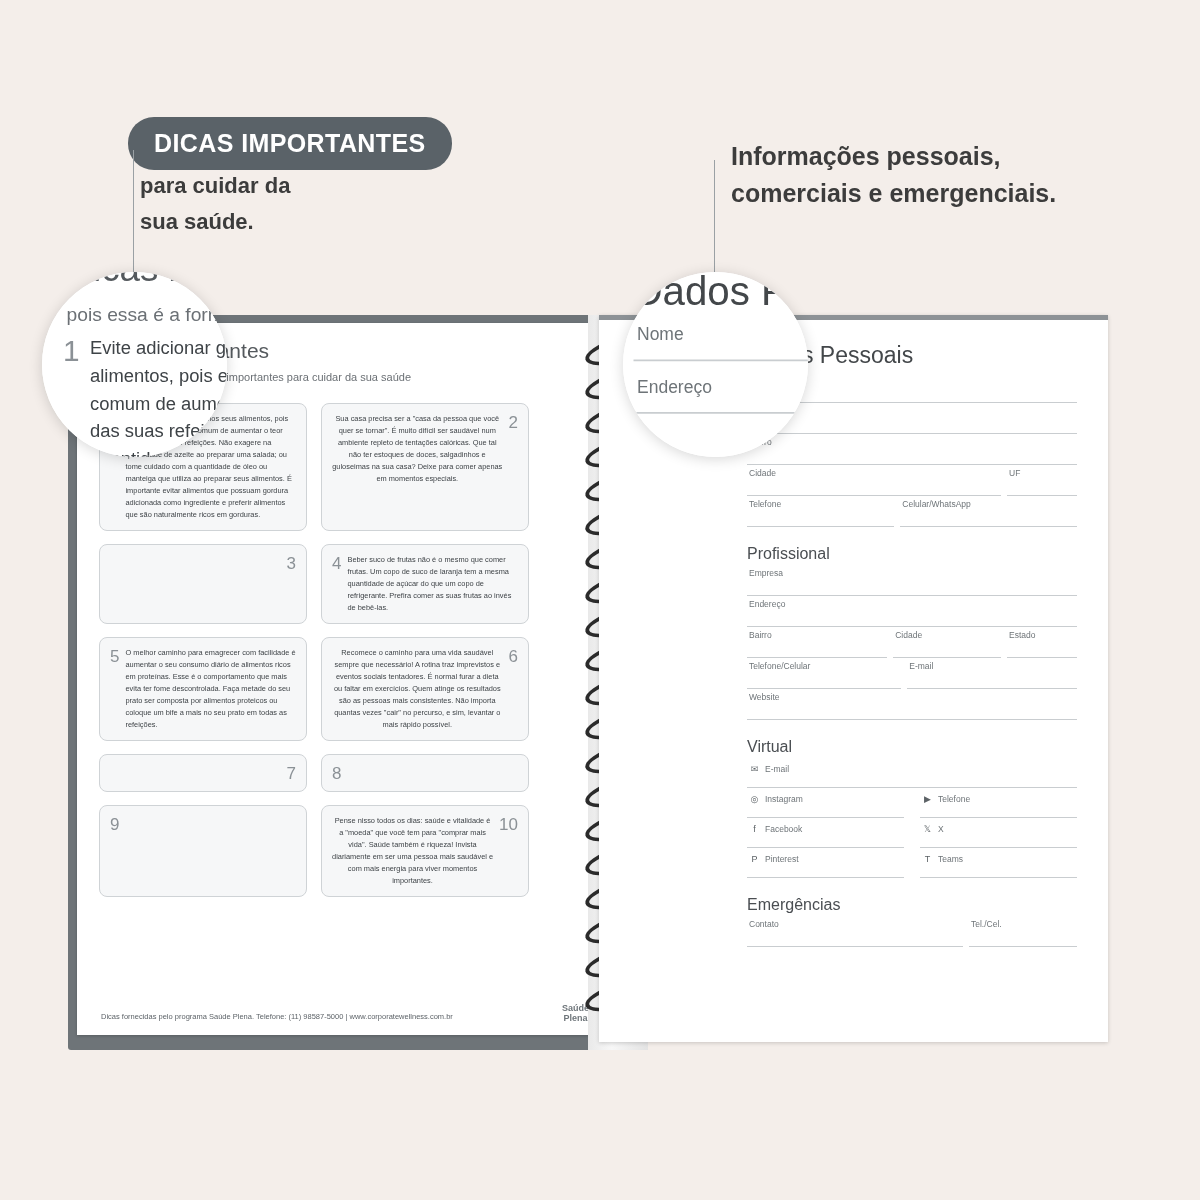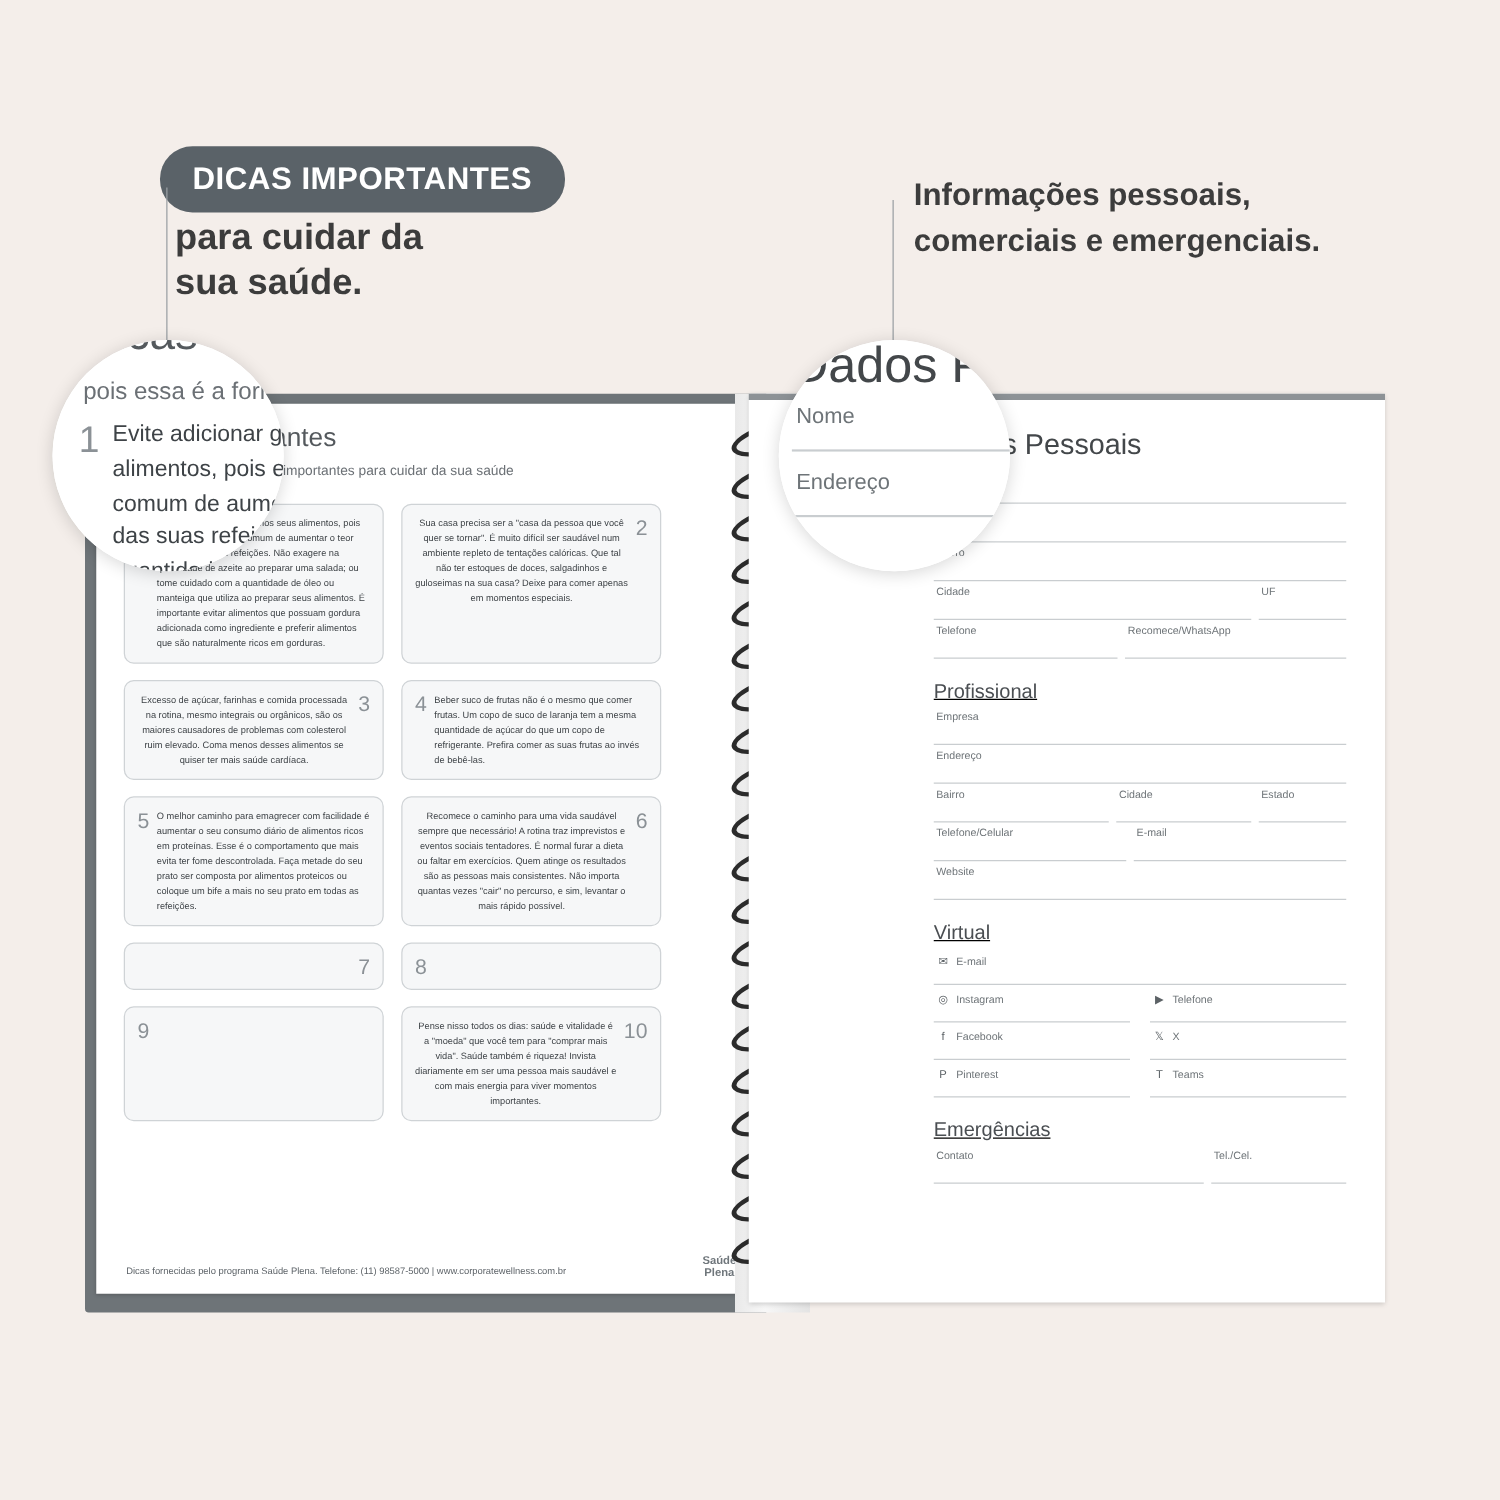--- a/index.html
+++ b/index.html
@@ -16,21 +16,21 @@
     background:#5a6268;
     color:#fff;
     border-radius:26px;
     padding:12px 26px;
     font-size:25px;
     font-weight:bold;
     letter-spacing:.4px;
   }
   .callout-sub{
     position:absolute;
-    font-size:29px;
+    font-size:22px;
     font-weight:bold;
     color:#3c3c3c;
     line-height:1.28;
   }
   .callout-right{
     position:absolute;
     font-size:25px;
     font-weight:bold;
     color:#3c3c3c;
     line-height:1.35;
@@ -157,21 +157,21 @@
     border-bottom:1px solid #c9cdd0;
     height:30px;
     margin-bottom:0;
   }
   .flabel{
     position:absolute;left:2px;top:3px;
     font-size:8.5px;color:#6e7478;
   }
   .split{display:flex;}
   .split .fline{border-bottom:1px solid #c9cdd0;}
-  .sec-head{margin-top:18px;text-decoration:underline;}
+  .sec-head{margin-top:18px;}
   .social-row{display:flex;}
   .social{
     flex:1;border-bottom:1px solid #c9cdd0;height:29px;position:relative;
   }
   .social .sicon{
     position:absolute;left:2px;top:6px;width:11px;height:11px;
     font-size:9px;line-height:11px;text-align:center;color:#5c6266;
   }
   .social .slabel{
     position:absolute;left:18px;top:6px;font-size:8.5px;color:#6e7478;
@@ -197,21 +197,20 @@
             <div class="tiptext">Evite adicionar gorduras nos seus alimentos, pois essa é a forma mais comum de aumentar o teor calórico das suas refeições. Não exagere na quantidade de azeite ao preparar uma salada; ou tome cuidado com a quantidade de óleo ou manteiga que utiliza ao preparar seus alimentos. É importante evitar alimentos que possuam gordura adicionada como ingrediente e preferir alimentos que são naturalmente ricos em gorduras.</div>
           </div>
           <div class="tip align-right">
             <div class="tipnum">2</div>
             <div class="tiptext">Sua casa precisa ser a "casa da pessoa que você quer se tornar". É muito difícil ser saudável num ambiente repleto de tentações calóricas. Que tal não ter estoques de doces, salgadinhos e guloseimas na sua casa? Deixe para comer apenas em momentos especiais.</div>
           </div>
         </div>
         <div class="tiprow">
           <div class="tip align-right">
             <div class="tipnum">3</div>
-            <div class="tiptext">Excesso de açúcar, farinhas e comida processada na rotina, mesmo integrais ou orgânicos, são os maiores causadores de problemas com colesterol ruim elevado. Coma menos desses alimentos se quiser ter mais saúde cardíaca.</div>
           </div>
           <div class="tip">
             <div class="tipnum">4</div>
             <div class="tiptext">Beber suco de frutas não é o mesmo que comer frutas. Um copo de suco de laranja tem a mesma quantidade de açúcar do que um copo de refrigerante. Prefira comer as suas frutas ao invés de bebê-las.</div>
           </div>
         </div>
         <div class="tiprow">
           <div class="tip">
             <div class="tipnum">5</div>
             <div class="tiptext">O melhor caminho para emagrecer com facilidade é aumentar o seu consumo diário de alimentos ricos em proteínas. Esse é o comportamento que mais evita ter fome descontrolada. Faça metade do seu prato ser composta por alimentos proteicos ou coloque um bife a mais no seu prato em todas as refeições.</div>
@@ -313,21 +312,21 @@
           </div>
           <div class="fline" style="width:70px;margin-left:6px">
             <span class="flabel">UF</span>
           </div>
         </div>
         <div class="split">
           <div class="fline" style="flex:1">
             <span class="flabel">Telefone</span>
           </div>
           <div class="fline" style="flex:1.2;margin-left:6px">
-            <span class="flabel">Recomece/WhatsApp</span>
+            <span class="flabel">Celular/WhatsApp</span>
           </div>
         </div>
 
         <div class="sec-head">
           <div class="sec-title">Profissional</div>
         </div>
         <div class="fline">
           <span class="flabel">Empresa</span>
         </div>
         <div class="fline">

